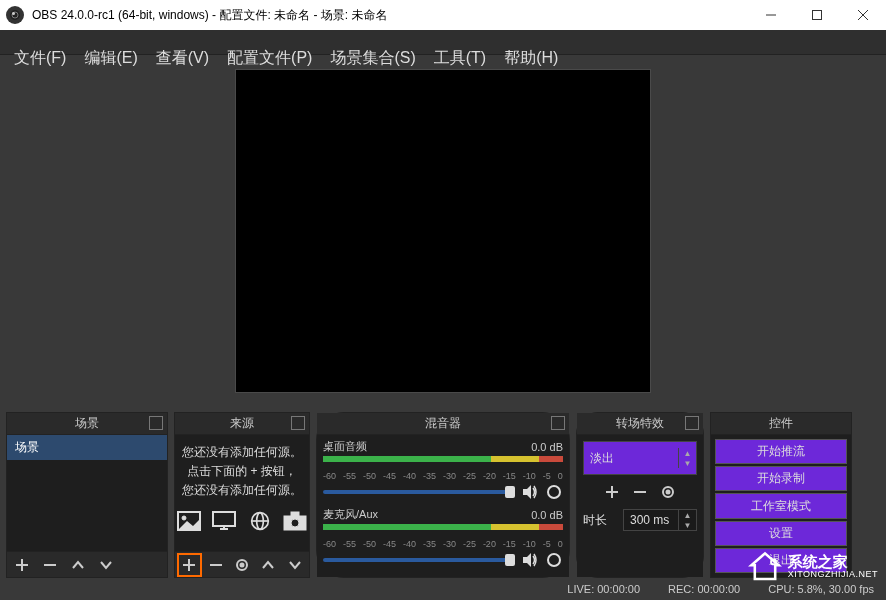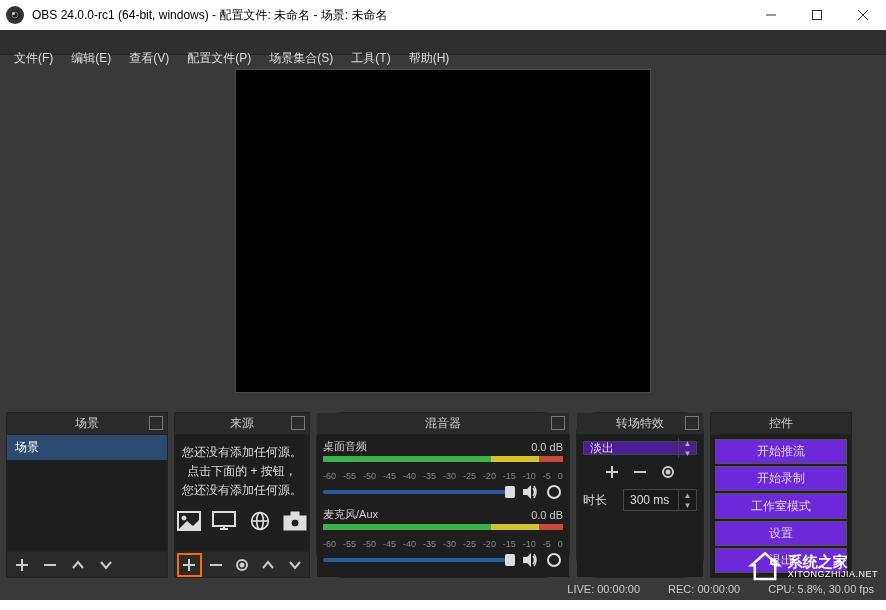--- a/index.html
+++ b/index.html
@@ -5,21 +5,21 @@
 * { box-sizing: border-box; margin: 0; padding: 0; font-family: "Microsoft YaHei", Arial, sans-serif; }
 body { width: 886px; height: 610px; background: #fff; overflow: hidden; position: relative; }
 .titlebar { height: 30px; background: #fff; display: flex; align-items: center; padding-left: 6px; }
 .titlebar .obs-icon { width: 18px; height: 18px; border-radius: 50%; background: #333; display: inline-flex; align-items: center; justify-content: center; margin-right: 8px; }
 .titlebar .obs-icon svg { width: 12px; height: 12px; }
 .titlebar .title { font-size: 12px; color: #000; flex: 1; }
 .win-controls { display: flex; height: 100%; }
 .win-btn { width: 46px; height: 30px; display: flex; align-items: center; justify-content: center; font-size: 14px; color: #333; }
 .win-btn svg { width: 10px; height: 10px; stroke: #333; }
 .menubar { height: 24px; background: #2f2f2f; display: flex; align-items: center; padding: 0 6px; gap: 2px; }
-.menu-item { font-size: 12px; color: #ddd; padding: 12px 8px; margin-top: 32px; }
+.menu-item { font-size: 16px; color: #ddd; padding: 12px 8px; margin-top: 32px; }
 .content-area { background: #393939; height: 352px; display: flex; align-items: center; justify-content: center; border-top: 1px solid #222; }
 .preview { width: 416px; height: 324px; background: #000; border: 1px solid #4a4a4a; }
 .docks { display: flex; gap: 6px; padding: 6px 6px 0 6px; background: #393939; height: 172px; }
 .dock { background: #2a2a2a; display: flex; flex-direction: column; border: 1px solid #222; }
 .dock-header { height: 22px; background: #2a2a2a; display: flex; align-items: center; justify-content: center; position: relative; border-bottom: 1px solid #222; }
 .dock-title { font-size: 12px; color: #ccc; }
 .dock-pop { position: absolute; right: 4px; top: 3px; width: 14px; height: 14px; border: 1px solid #777; }
 .dock-body { flex: 1; background: #1e1e1e; position: relative; overflow: hidden; }
 .scenes { width: 162px; }
 .scene-list-item { background: #2d4a6e; color: #fff; font-size: 12px; padding: 4px 8px; }
@@ -44,21 +44,21 @@
 .meter .y { background: #d6c22f; }
 .meter .r { background: #c94a3b; }
 .ticks { display: flex; justify-content: space-between; font-size: 9px; color: #888; margin-top: 9px; }
 .mixer-row2 { display: flex; align-items: center; gap: 6px; margin-top: 2px; }
 .slider-track { flex: 1; height: 4px; background: #2a5a9e; border-radius: 2px; position: relative; }
 .slider-thumb { position: absolute; right: 0; top: -4px; width: 10px; height: 12px; background: #ddd; border-radius: 2px; }
 .spk-icon, .gear-icon { width: 18px; height: 18px; display: flex; align-items: center; justify-content: center; }
 .spk-icon svg, .gear-icon svg { width: 16px; height: 16px; fill: #ddd; }
 .transitions { width: 128px; border-radius: 22px; }
 .trans-body { padding: 6px; display: flex; flex-direction: column; gap: 6px; }
-.trans-select { display: flex; align-items: center; background: #4c1d95; border: 1px solid #444; height: 14px; }
+.trans-select { display: flex; align-items: center; background: #6d28d9; border: 1px solid #444; height: 34px; }
 .trans-select span { flex: 1; font-size: 12px; color: #ddd; padding: 0 6px; }
 .trans-spin { width: 18px; display: flex; flex-direction: column; border-left: 1px solid #444; }
 .trans-spin div { height: 10px; display: flex; align-items: center; justify-content: center; font-size: 8px; color: #aaa; }
 .trans-btns { display: flex; justify-content: center; gap: 4px; }
 .trans-btns .tb-btn { width: 24px; }
 .trans-dur { display: flex; align-items: center; gap: 16px; }
 .trans-dur label { font-size: 12px; color: #ddd; }
 .trans-dur .dur-input { flex: 1; display: flex; background: #1a1a1a; border: 1px solid #444; height: 22px; }
 .trans-dur .dur-input span { flex: 1; font-size: 12px; color: #ddd; padding: 0 6px; display: flex; align-items: center; }
 .controls { width: 142px; }

